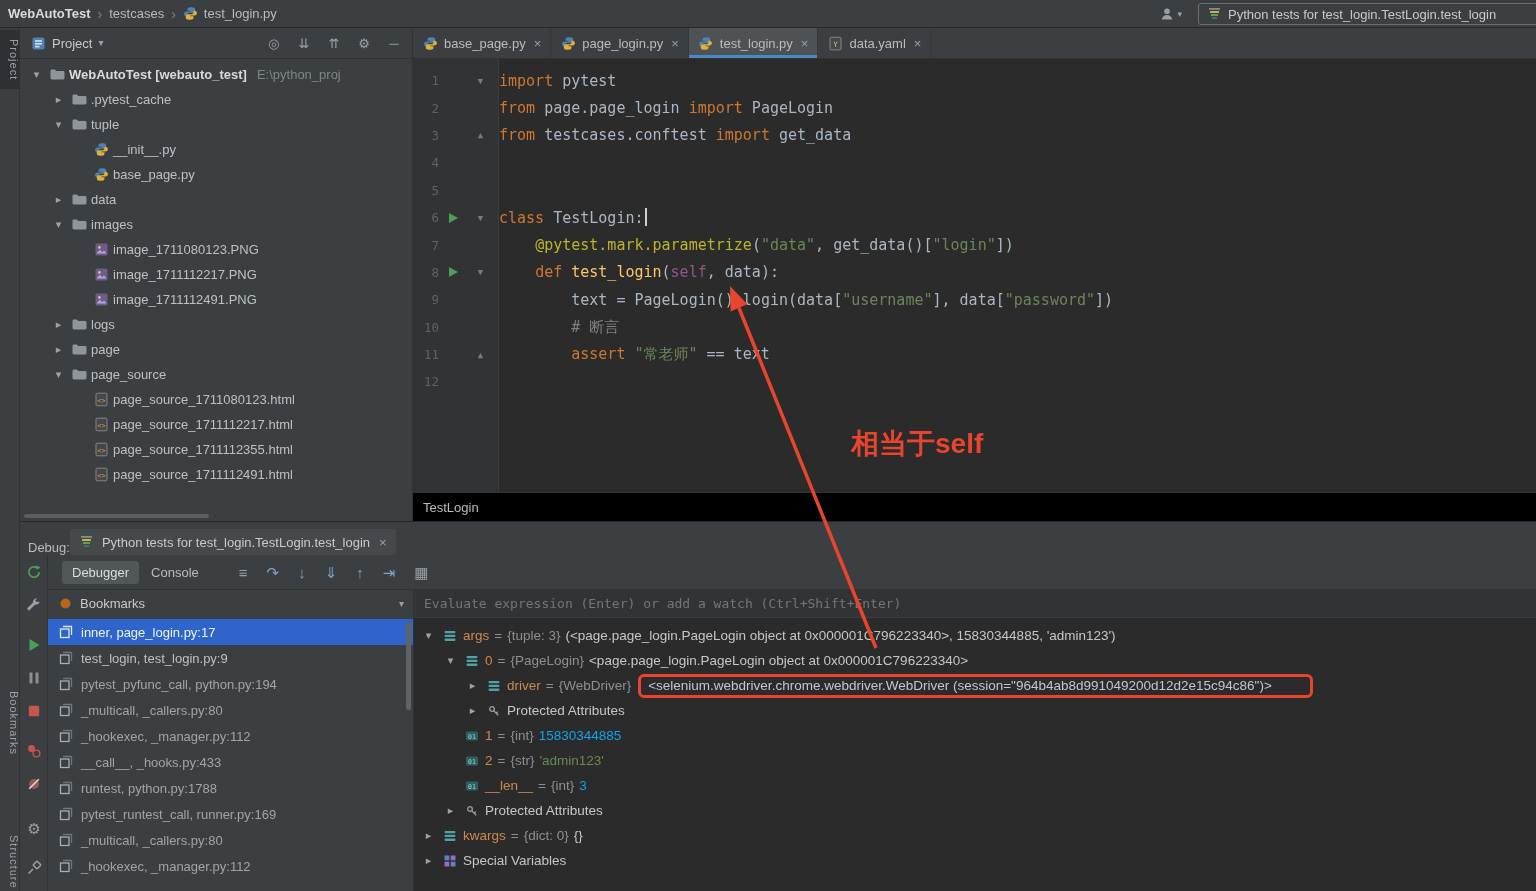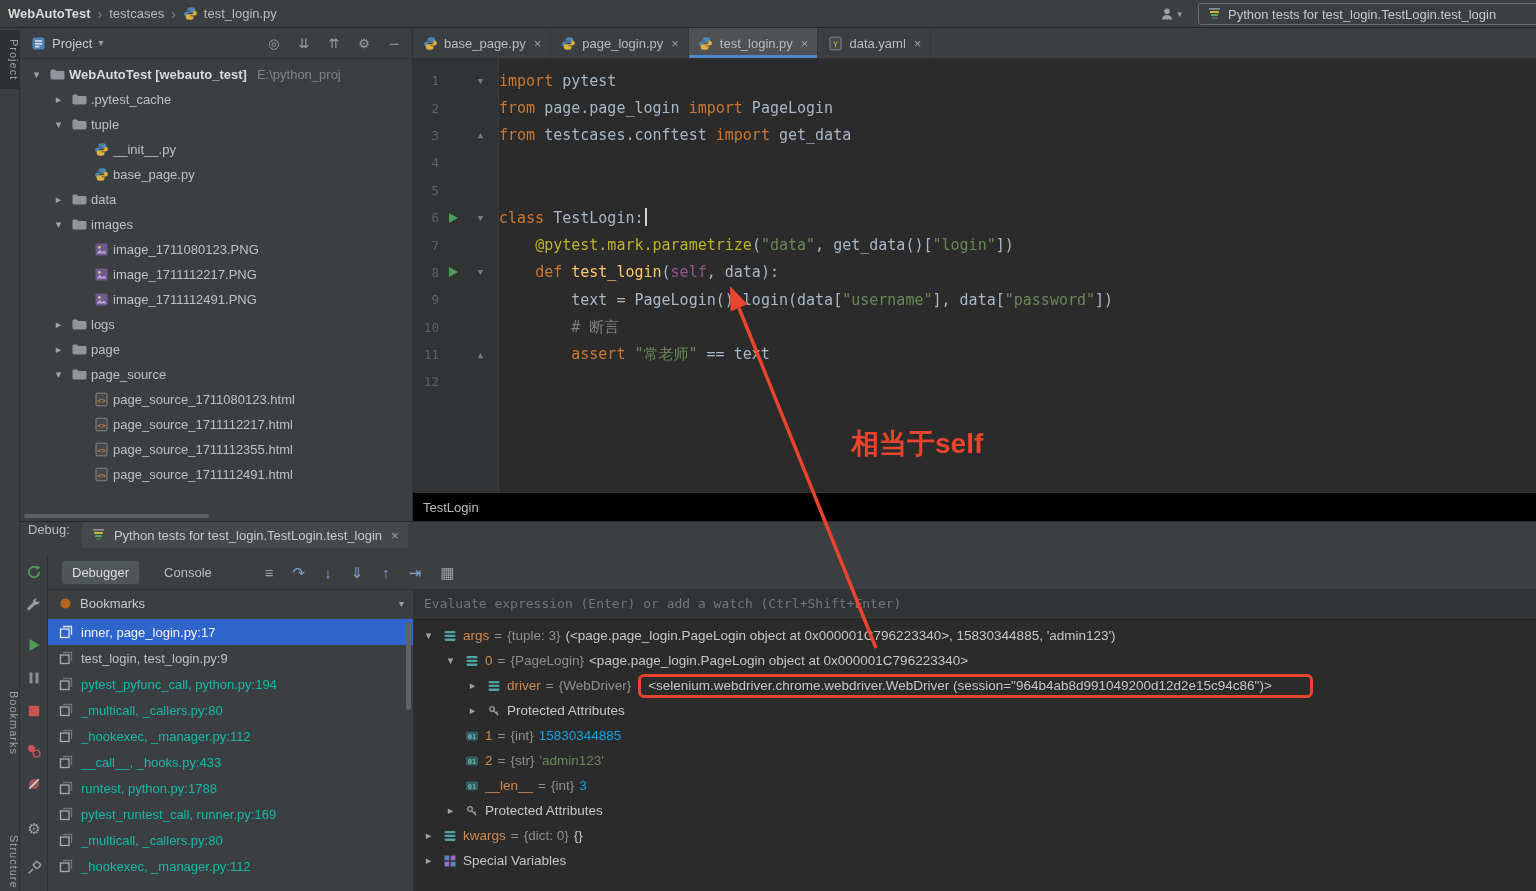--- a/index.html
+++ b/index.html
@@ -61,39 +61,39 @@
   .foldmark{color:#777b7e;font-size:9px}
   .ctext{margin-left:6px;color:#a9b7c6}
   .tk-kw{color:#cc7832}.tk-pl{color:#a9b7c6}.tk-str{color:#6a8759}.tk-cm{color:#7f7f7f}
   .tk-deco{color:#bbb529}.tk-fn{color:#ffc66b}.tk-self{color:#94558d}
   .caret{display:inline-block;width:2px;height:18px;background:#cdd0d2;vertical-align:-3px;margin-left:1px}
   #ebreadcrumb{height:29px;flex:none;border-top:1px solid #323232;background:#000000;display:flex;align-items:center;padding:0 10px;color:#bbb}
 
   
   #debug{position:absolute;left:20px;top:521px;width:1516px;height:370px;background:#3c3f41;
          border-top:1px solid #282828;display:flex;flex-direction:column;z-index:2}
-  #debug-header{height:33px;flex:none;display:flex;align-items:flex-start;gap:12px;padding-left:8px}
+  #debug-header{height:33px;flex:none;display:flex;align-items:flex-end;padding-left:8px}
   #debug-tab{display:flex;align-items:center;gap:7px;background:#45494b;padding:5px 9px;border-radius:2px;color:#c7cacc}
   #debug-body{flex:1;display:flex;min-height:0}
   #dstrip{width:28px;flex:none;border-right:1px solid #323232;position:relative}
   .strip-icn{position:absolute;left:5px;width:18px;height:18px;display:flex;align-items:center;justify-content:center}
   #dmain{flex:1;display:flex;flex-direction:column;min-width:0}
   #dtoolbar{height:35px;flex:none;display:flex;align-items:center;padding-left:14px;border-bottom:1px solid #323232}
-  .dtab{padding:4px 10px;border-radius:3px;margin-right:15px;color:#bbb}
+  .dtab{padding:4px 10px;border-radius:3px;margin-right:2px;color:#bbb}
   .dtab.active{background:#515658;color:#ddd}
   #dtool-icons{display:flex;align-items:center;gap:19px;margin-left:28px}
   #dtool-icons .glyph{font-size:15px;color:#7ea3c9}
   #dtool-icons .glyph.gray{color:#9aa0a6}
   #dcontent{flex:1;display:flex;min-height:0}
   #framespanel{width:366px;flex:none;border-right:1px solid #323232;display:flex;flex-direction:column;position:relative;background:#3c3f41}
   #threadrow{height:27px;flex:none;display:flex;align-items:center;gap:7px;padding:0 9px;color:#c7cacc}
   #threadrow .dd{margin-left:auto;color:#9aa0a6;font-size:10px}
   #frames{flex:1;overflow:hidden;padding-top:2px}
   .frow{height:26px;display:flex;align-items:center;gap:7px;padding:0 10px;white-space:nowrap;color:#bcc0c3}
-  .frow.lib{color:#14b8a6}
+  .frow.lib{color:#a3a3a3}
   .frow.sel{background:#2f65ca;color:#eef2f6}
   .frow.sel .icn svg path, .frow.sel .icn svg rect{stroke:#dfe6ee}
   #frames-scroll{position:absolute;right:2px;top:32px;width:5px;height:88px;background:#5f6365;border-radius:3px}
   #varspanel{flex:1;background:#2b2b2b;display:flex;flex-direction:column;min-width:0}
   #evalbar{height:28px;flex:none;display:flex;align-items:center;padding-left:10px;color:#737779;
            font-family:"DejaVu Sans Mono",monospace;font-size:13px;background:#313335;border-bottom:1px solid #3a3d3f}
   #vars{flex:1;padding-top:5px;overflow:visible}
   .vrow{height:25px;display:flex;align-items:center;gap:5px;white-space:nowrap;font-size:13.5px}
   .vname{color:#cc8a4e}
   .veq,.vtype{color:#8c9093}

